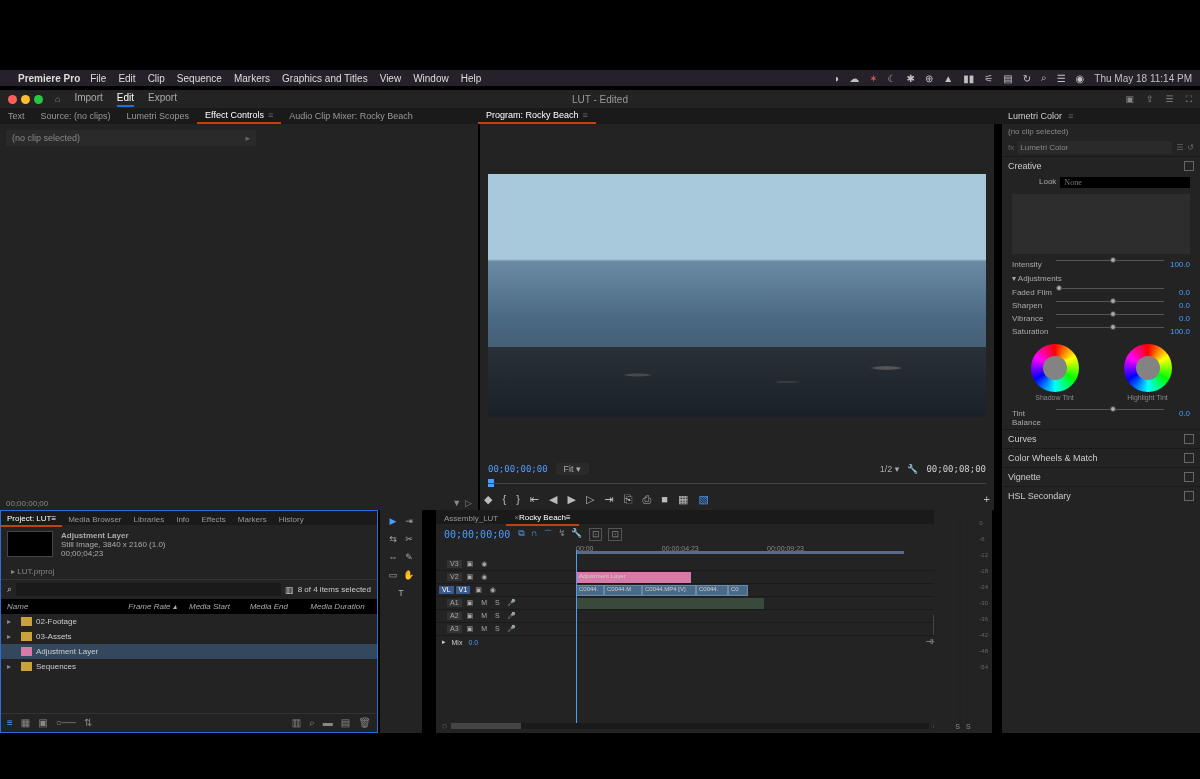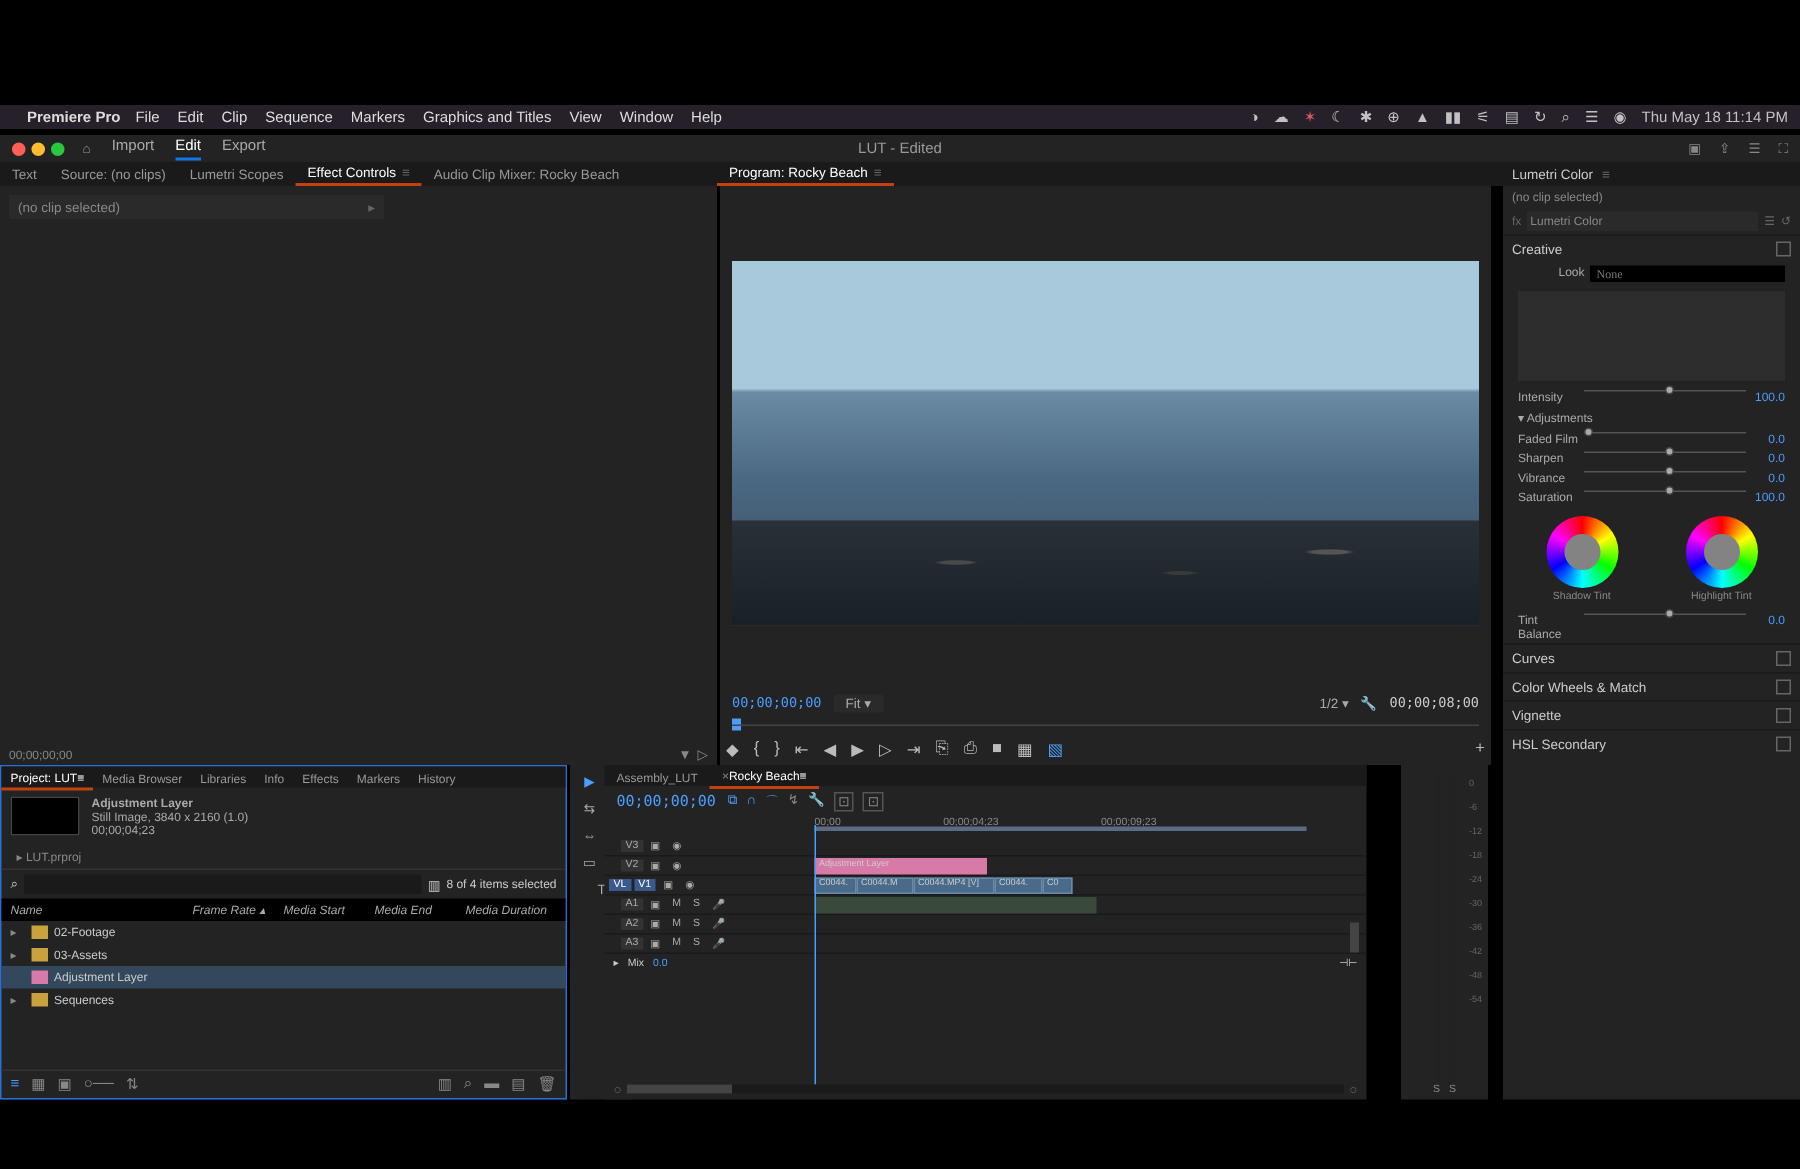--- a/index.html
+++ b/index.html
@@ -73,21 +73,21 @@
 .binrow{display:flex;align-items:center;padding:3px 6px;font-size:8px;gap:4px;}
 .binrow.sel{background:#33475d;}
 .binrow .expand{width:10px;color:#888;}
 .binrow .folder{width:11px;height:9px;background:#c9a23e;}
 .binrow .adjicon{width:11px;height:9px;background:#d77aa8;}
 .projbtm{display:flex;padding:3px 6px;gap:8px;color:#888;font-size:10px;border-top:1px solid #333;margin-top:auto;}
 .toolcol{position:absolute;top:510px;left:380px;width:42px;bottom:46px;background:#232323;display:flex;flex-direction:column;align-items:center;padding:4px 0;gap:4px;}
 .toolcol .tool{width:14px;height:14px;display:flex;align-items:center;justify-content:center;color:#aaa;cursor:pointer;}
 .toolcol .tool.active{color:#4a9eff;}
 .toolrow{display:flex;gap:2px;}
-.timeline{position:absolute;top:510px;left:403px;width:508px;bottom:46px;background:#232323;}
+.timeline{position:absolute;top:510px;left:436px;width:508px;bottom:46px;background:#232323;}
 .tl-tabs{display:flex;background:#1a1a1a;height:14px;font-size:8px;}
 .tl-tabs .tab{padding:0 8px;}
 .tl-hdr{display:flex;padding:4px 8px;align-items:center;gap:8px;}
 .tl-hdr .tc{font-size:10px;}
 .tl-icons{display:flex;gap:6px;color:#888;font-size:9px;}
 .tl-icons .active{color:#4a9eff;}
 .tl-ruler{display:flex;justify-content:space-between;padding:0 140px 0 140px;font-size:7px;color:#888;position:relative;}
 .tl-ruler::after{content:"";position:absolute;left:140px;right:40px;bottom:-2px;height:3px;background:#5a6b85;}
 .tracks{margin-top:6px;}
 .trackrow{display:flex;height:13px;border-bottom:1px solid #1a1a1a;align-items:center;font-size:7px;}

